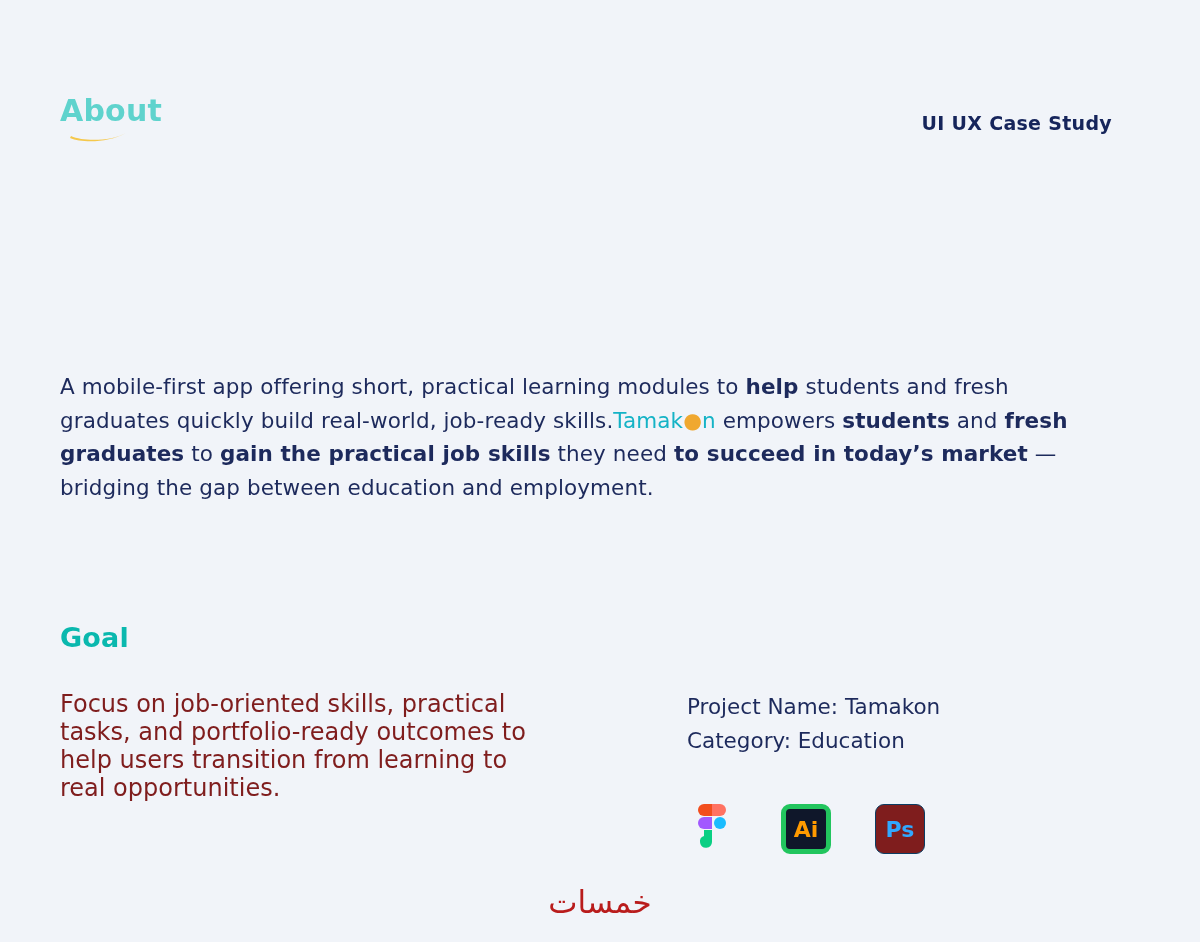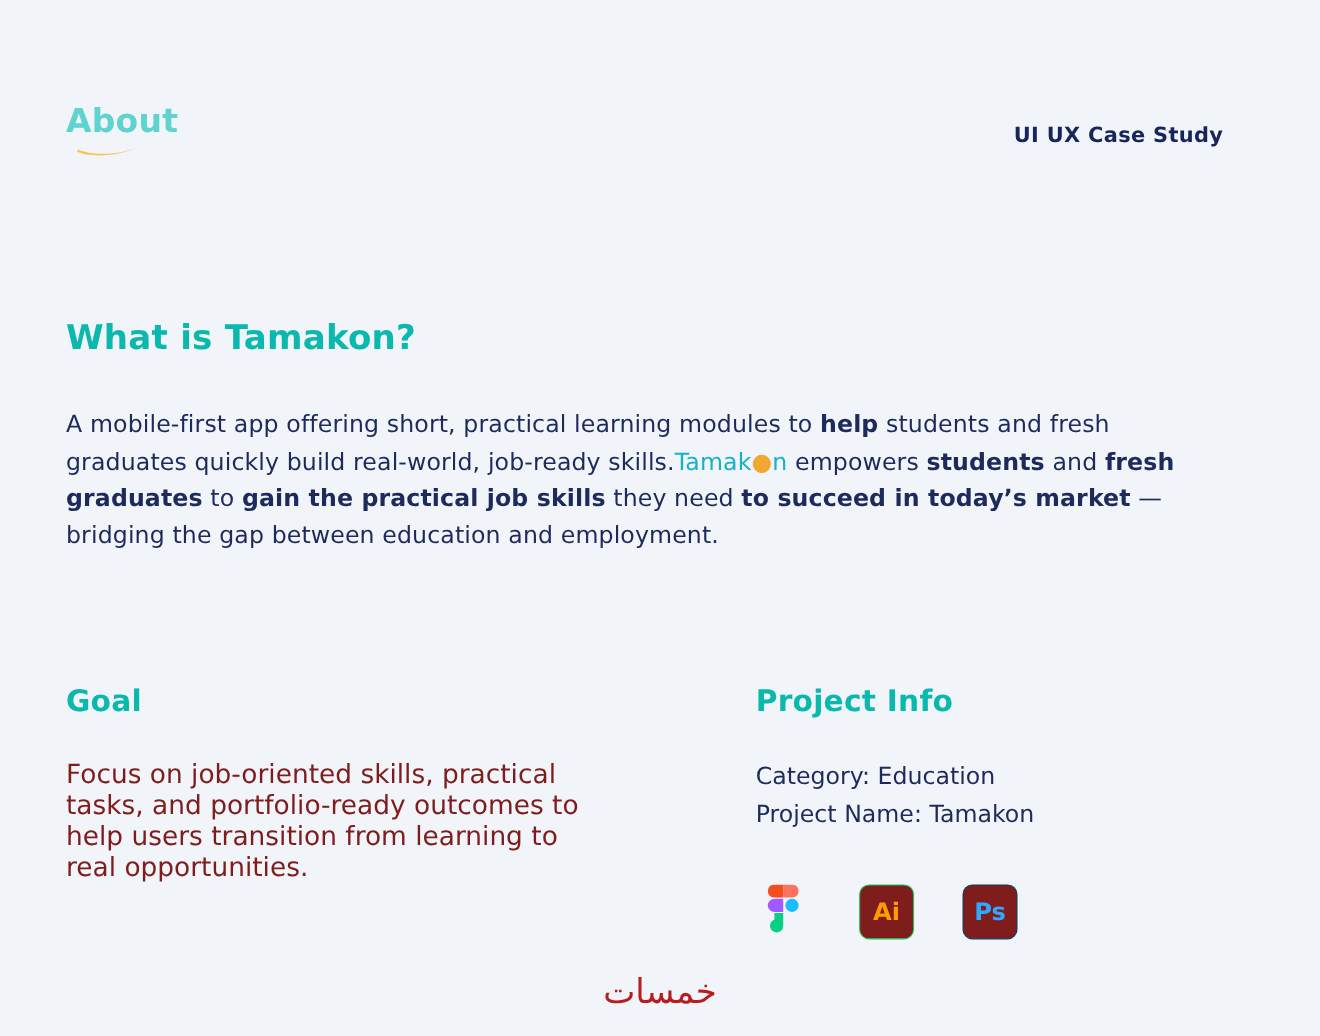--- a/index.html
+++ b/index.html
@@ -124,21 +124,21 @@
   .tool-icon {
     width: 50px;
     height: 50px;
     border-radius: 9px;
     display: flex;
     align-items: center;
     justify-content: center;
     font-weight: bold;
     font-size: 22px;
   }
-  .tool-ai { background: #7f1d1d; color: #ff9a00; border: 1px solid #22c55e; align-items: center; }
+  .tool-ai { background: #0f172a; color: #ff9a00; border: 5px solid #22c55e; align-items: center; }
   .tool-ps { background: #7f1d1d; color: #31a8ff; border: 1px solid #0b3d63; }
   .tool-figma { background: transparent; }
 
   
   .watermark {
     position: absolute;
     left: 0;
     right: 0;
     top: 884px;
     text-align: center;
@@ -154,33 +154,31 @@
 <div class="page">
 
   <div class="header-about">
     <div class="about-word">About</div>
     <svg class="about-underline" viewBox="0 0 62 14">
       <path d="M2 8 C14 13, 40 13, 58 3 C44 11, 16 12, 3 6 Z" fill="#f5c84c"></path>
     </svg>
   </div>
   <div class="header-right">UI UX Case Study</div>
 
-  <div class="sec-title what-title">What is Tamakon?</div>
 
   <div class="what-body">
     <span>A mobile-first app offering short, practical learning modules to </span><b>help</b><span> students and fresh graduates quickly build real-world, job-ready skills.</span><span class="brand-inline"><span>Tamak</span><span class="dot">●</span><span>n</span></span><span> empowers </span><b>students</b><span> and </span><b>fresh graduates</b><span> to </span><b>gain the practical job skills</b><span> they need </span><b>to succeed in today’s market</b><span> — bridging the gap between education and employment.</span>
   </div>
 
   <div class="sec-title goal-title">Goal</div>
   <div class="goal-body">Focus on job-oriented skills, practical tasks, and portfolio-ready outcomes to help users transition from learning to real opportunities.</div>
 
-  <div class="sec-title proj-title">Project Info</div>
   <div class="proj-body">
+    <div>Project Name: Tamakon</div>
     <div>Category: Education</div>
-    <div>Project Name: Tamakon</div>
   </div>
 
   <div class="tools">
     <div class="tool-icon tool-figma">
       <svg width="34" height="50" viewBox="0 0 34 50">
         <path d="M9 0h8v12H9a6 6 0 010-12z" fill="#f24e1e"></path>
         <path d="M17 0h8a6 6 0 010 12h-8z" fill="#ff7262"></path>
         <path d="M9 13h8v12H9a6 6 0 010-12z" fill="#a259ff"></path>
         <circle cx="25" cy="19" r="6" fill="#1abcfe"></circle>
         <path d="M9 26h8v12a6 6 0 11-8-6z" fill="#0acf83"></path>

